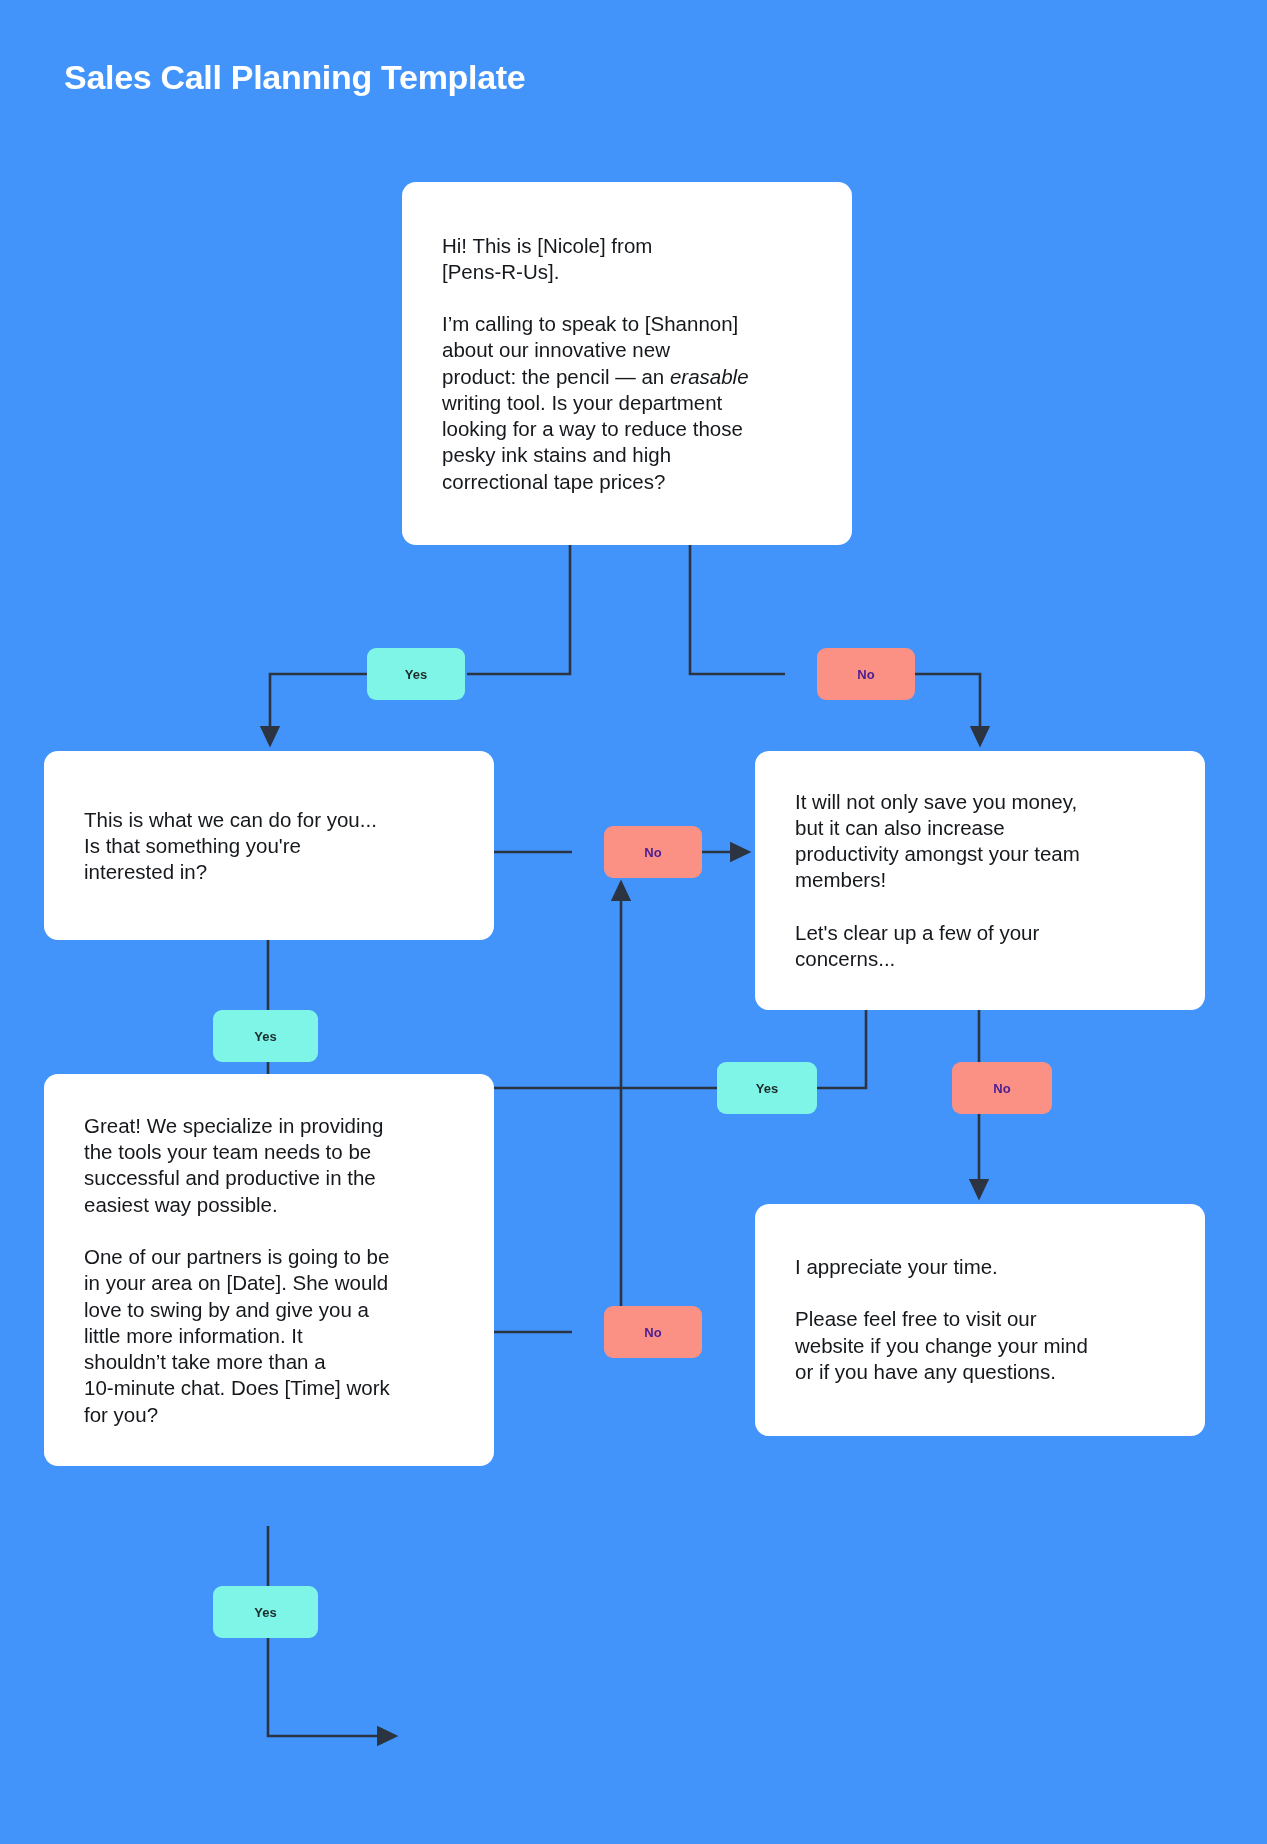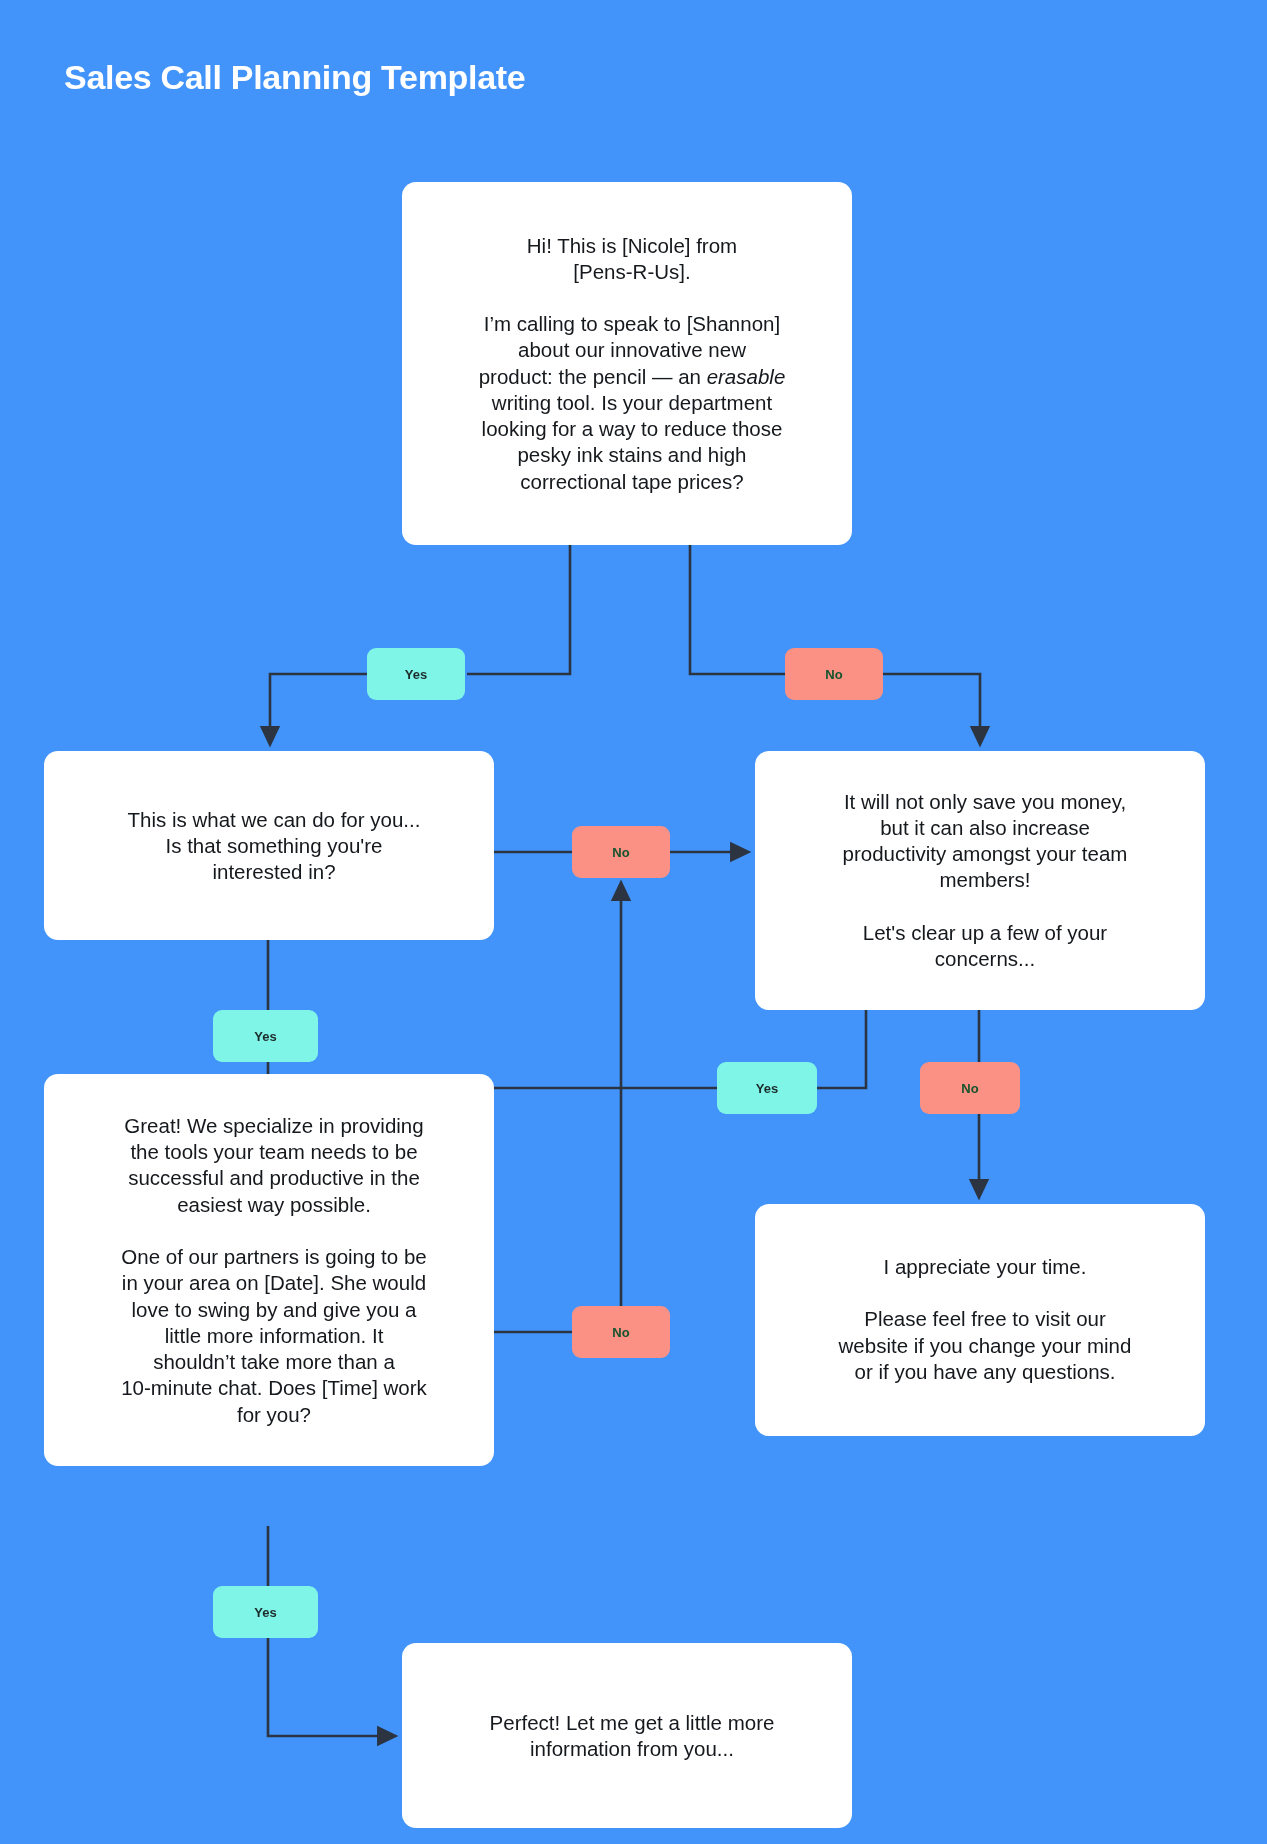--- a/index.html
+++ b/index.html
@@ -3,21 +3,21 @@
 <meta charset="utf-8">
 <style>
   html,body{margin:0;padding:0;}
   body{
     width:1267px;height:1844px;
     background:#4294fb;
     font-family:"Liberation Sans","DejaVu Sans",sans-serif;
     overflow:hidden;
     position:relative;
   }
-  #canvas{position:relative;width:1014px;height:1844px;text-align:center;}
+  #canvas{position:relative;width:1014px;height:1844px;}
   #wires{position:absolute;left:0;top:0;width:1267px;height:1844px;pointer-events:none;}
 
   .page-title{
     position:absolute;left:64px;top:58px;
     font-size:34px;font-weight:bold;color:#ffffff;
     letter-spacing:-0.3px;
     white-space:nowrap;
   }
 
   .node{
@@ -39,21 +39,21 @@
   }
 
   .chip{
     position:absolute;
     border-radius:9px;
     display:flex;align-items:center;justify-content:center;
     font-size:13px;font-weight:bold;
     box-sizing:border-box;
   }
   .chip.yes{background:#7ff5e8;color:#1d2b2b;}
-  .chip.no{background:#fa9184;color:#14532d;}
+  .chip.no{background:#fa9184;color:#4c1d95;margin-left:32px;}
 
   
   #node-intro      {left:402px; top:182px;  width:450px; height:363px;}
   #node-offer      {left:44px;  top:751px;  width:450px; height:189px;}
   #node-benefits   {left:755px; top:751px;  width:450px; height:259px;}
   #node-great      {left:44px;  top:1074px; width:450px; height:392px;}
   #node-thanks     {left:755px; top:1204px; width:450px; height:232px;padding-left:16px;}
   #node-perfect    {left:402px; top:1643px; width:450px; height:185px;}
 
   
@@ -152,24 +152,20 @@
   </div>
 
   <div class="node" id="node-thanks">
     <div class="node-text center-v">I appreciate your time.
 
 Please feel free to visit our
 website if you change your mind
 or if you have any questions.</div>
   </div>
 
-  <div class="node" id="node-perfect">
-    <div class="node-text center-v">Perfect! Let me get a little more
-information from you...</div>
-  </div>
 
   <div class="chip yes" id="chip-intro-yes">Yes</div>
   <div class="chip no" id="chip-intro-no">No</div>
   <div class="chip no" id="chip-offer-no">No</div>
   <div class="chip yes" id="chip-offer-yes">Yes</div>
   <div class="chip yes" id="chip-benefit-yes">Yes</div>
   <div class="chip no" id="chip-benefit-no">No</div>
   <div class="chip no" id="chip-great-no">No</div>
   <div class="chip yes" id="chip-great-yes">Yes</div>
 

